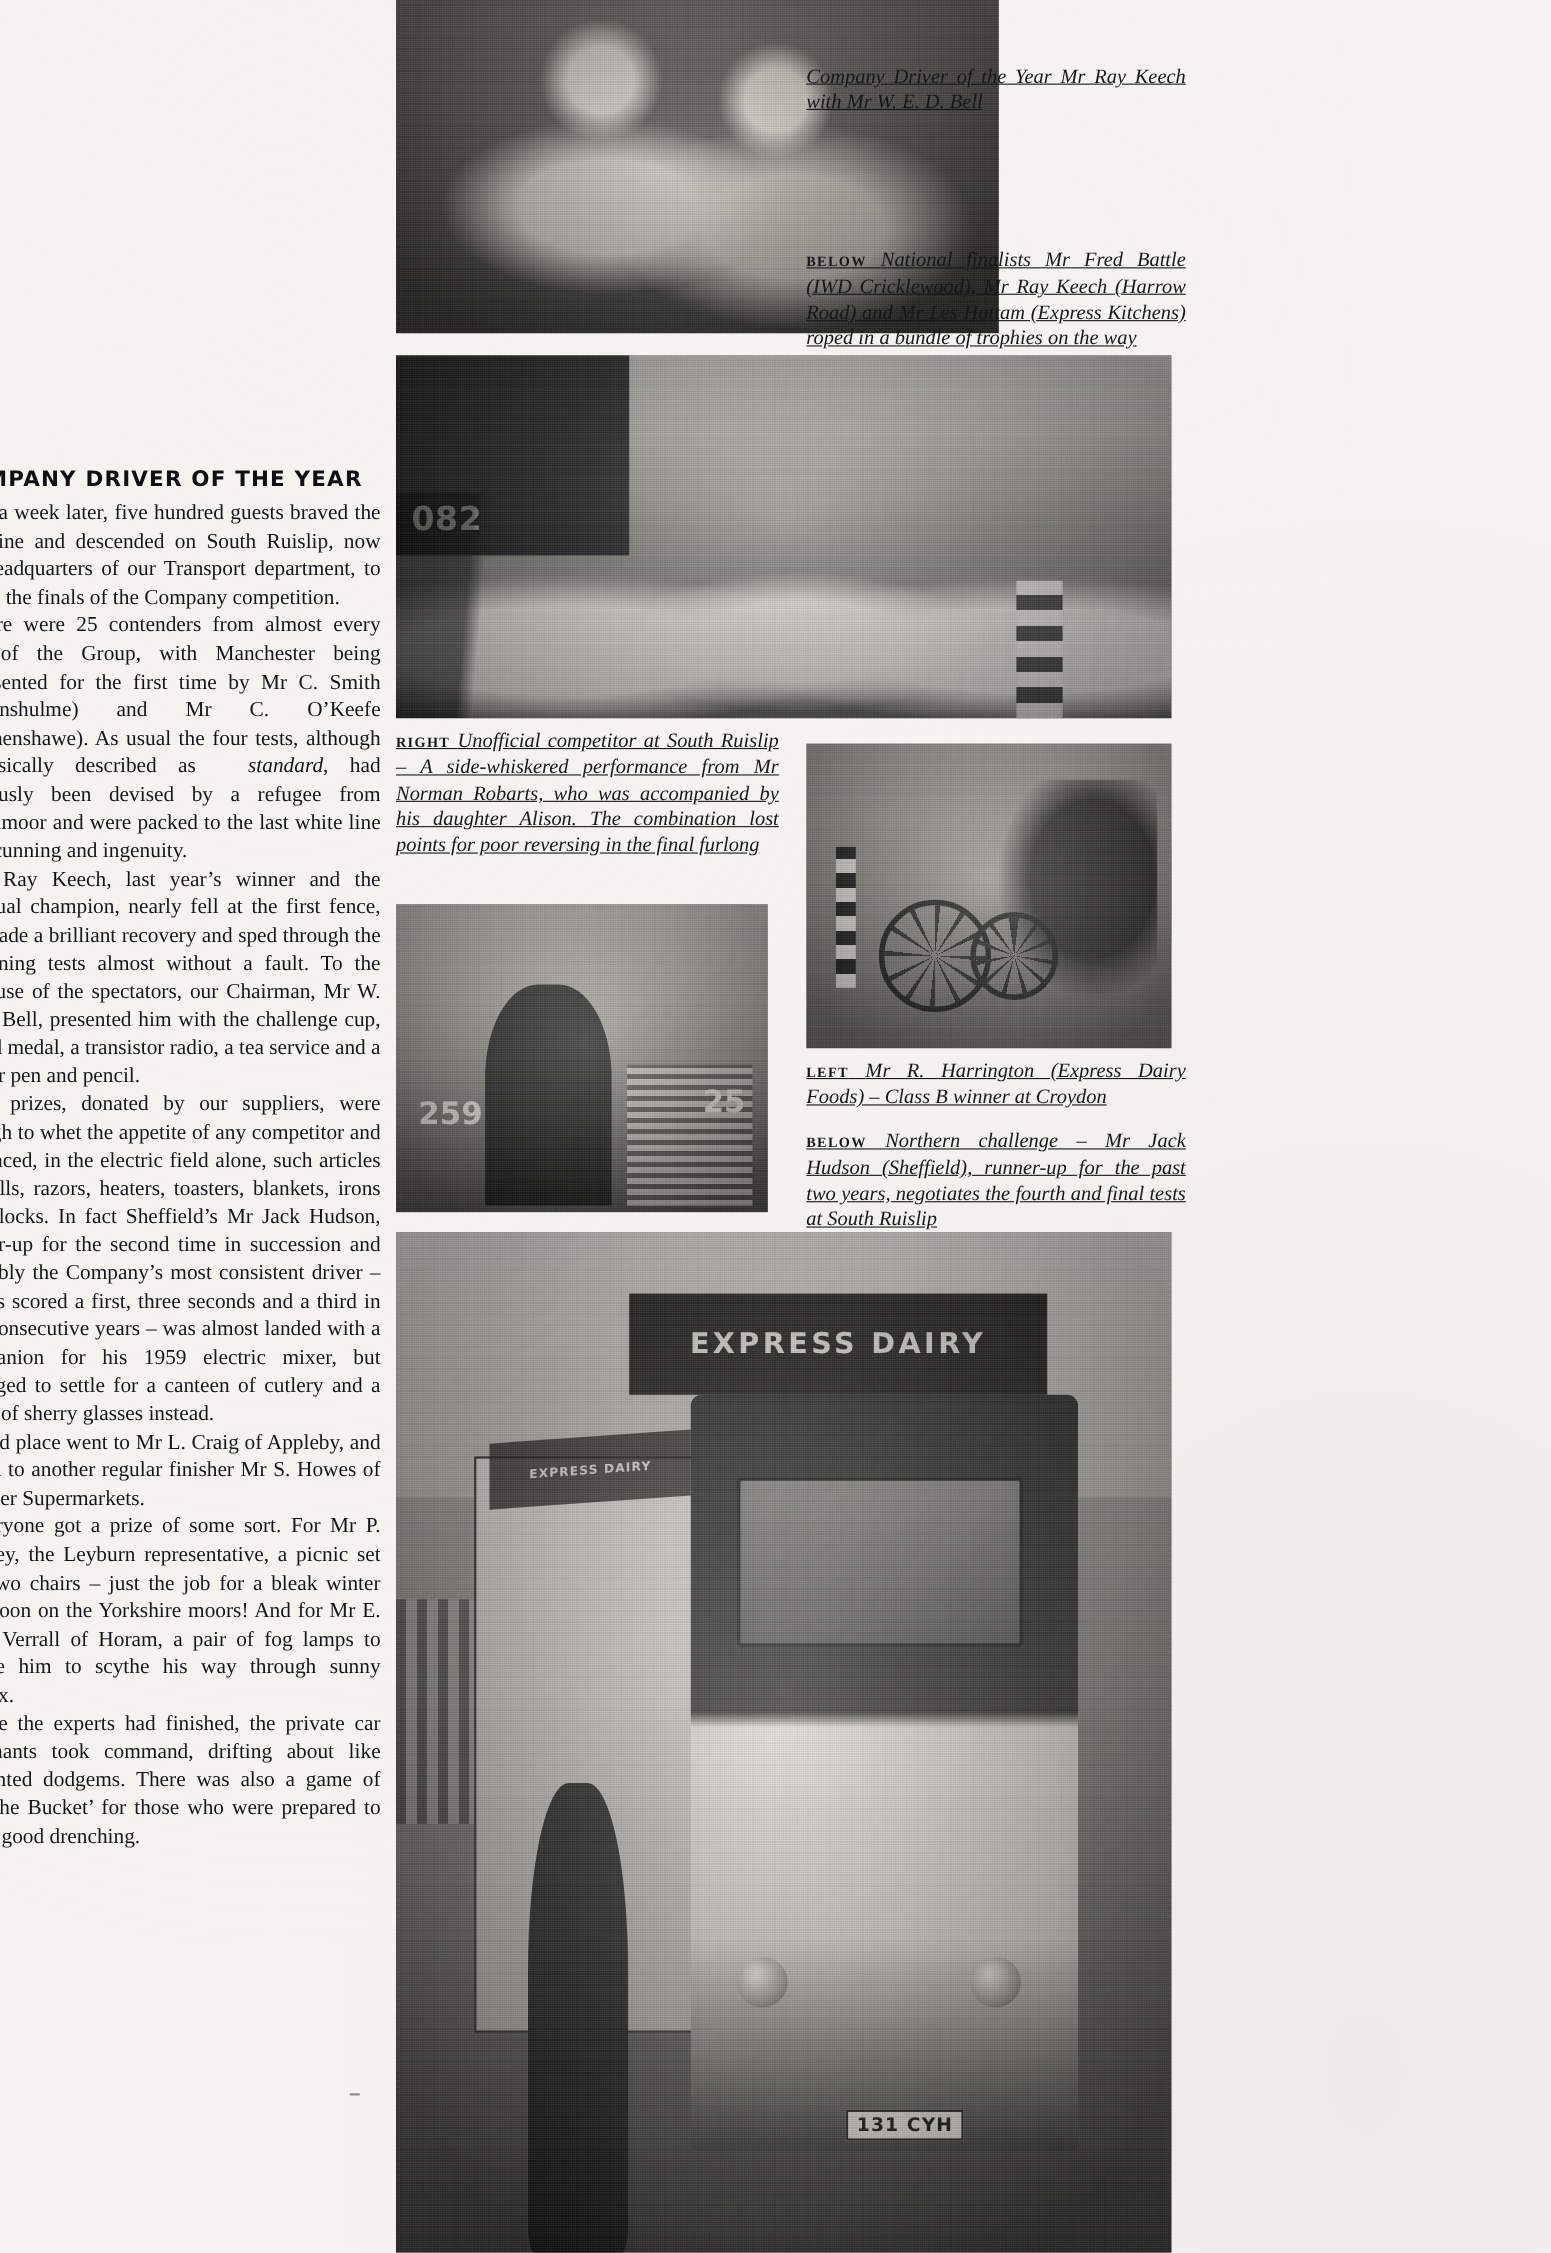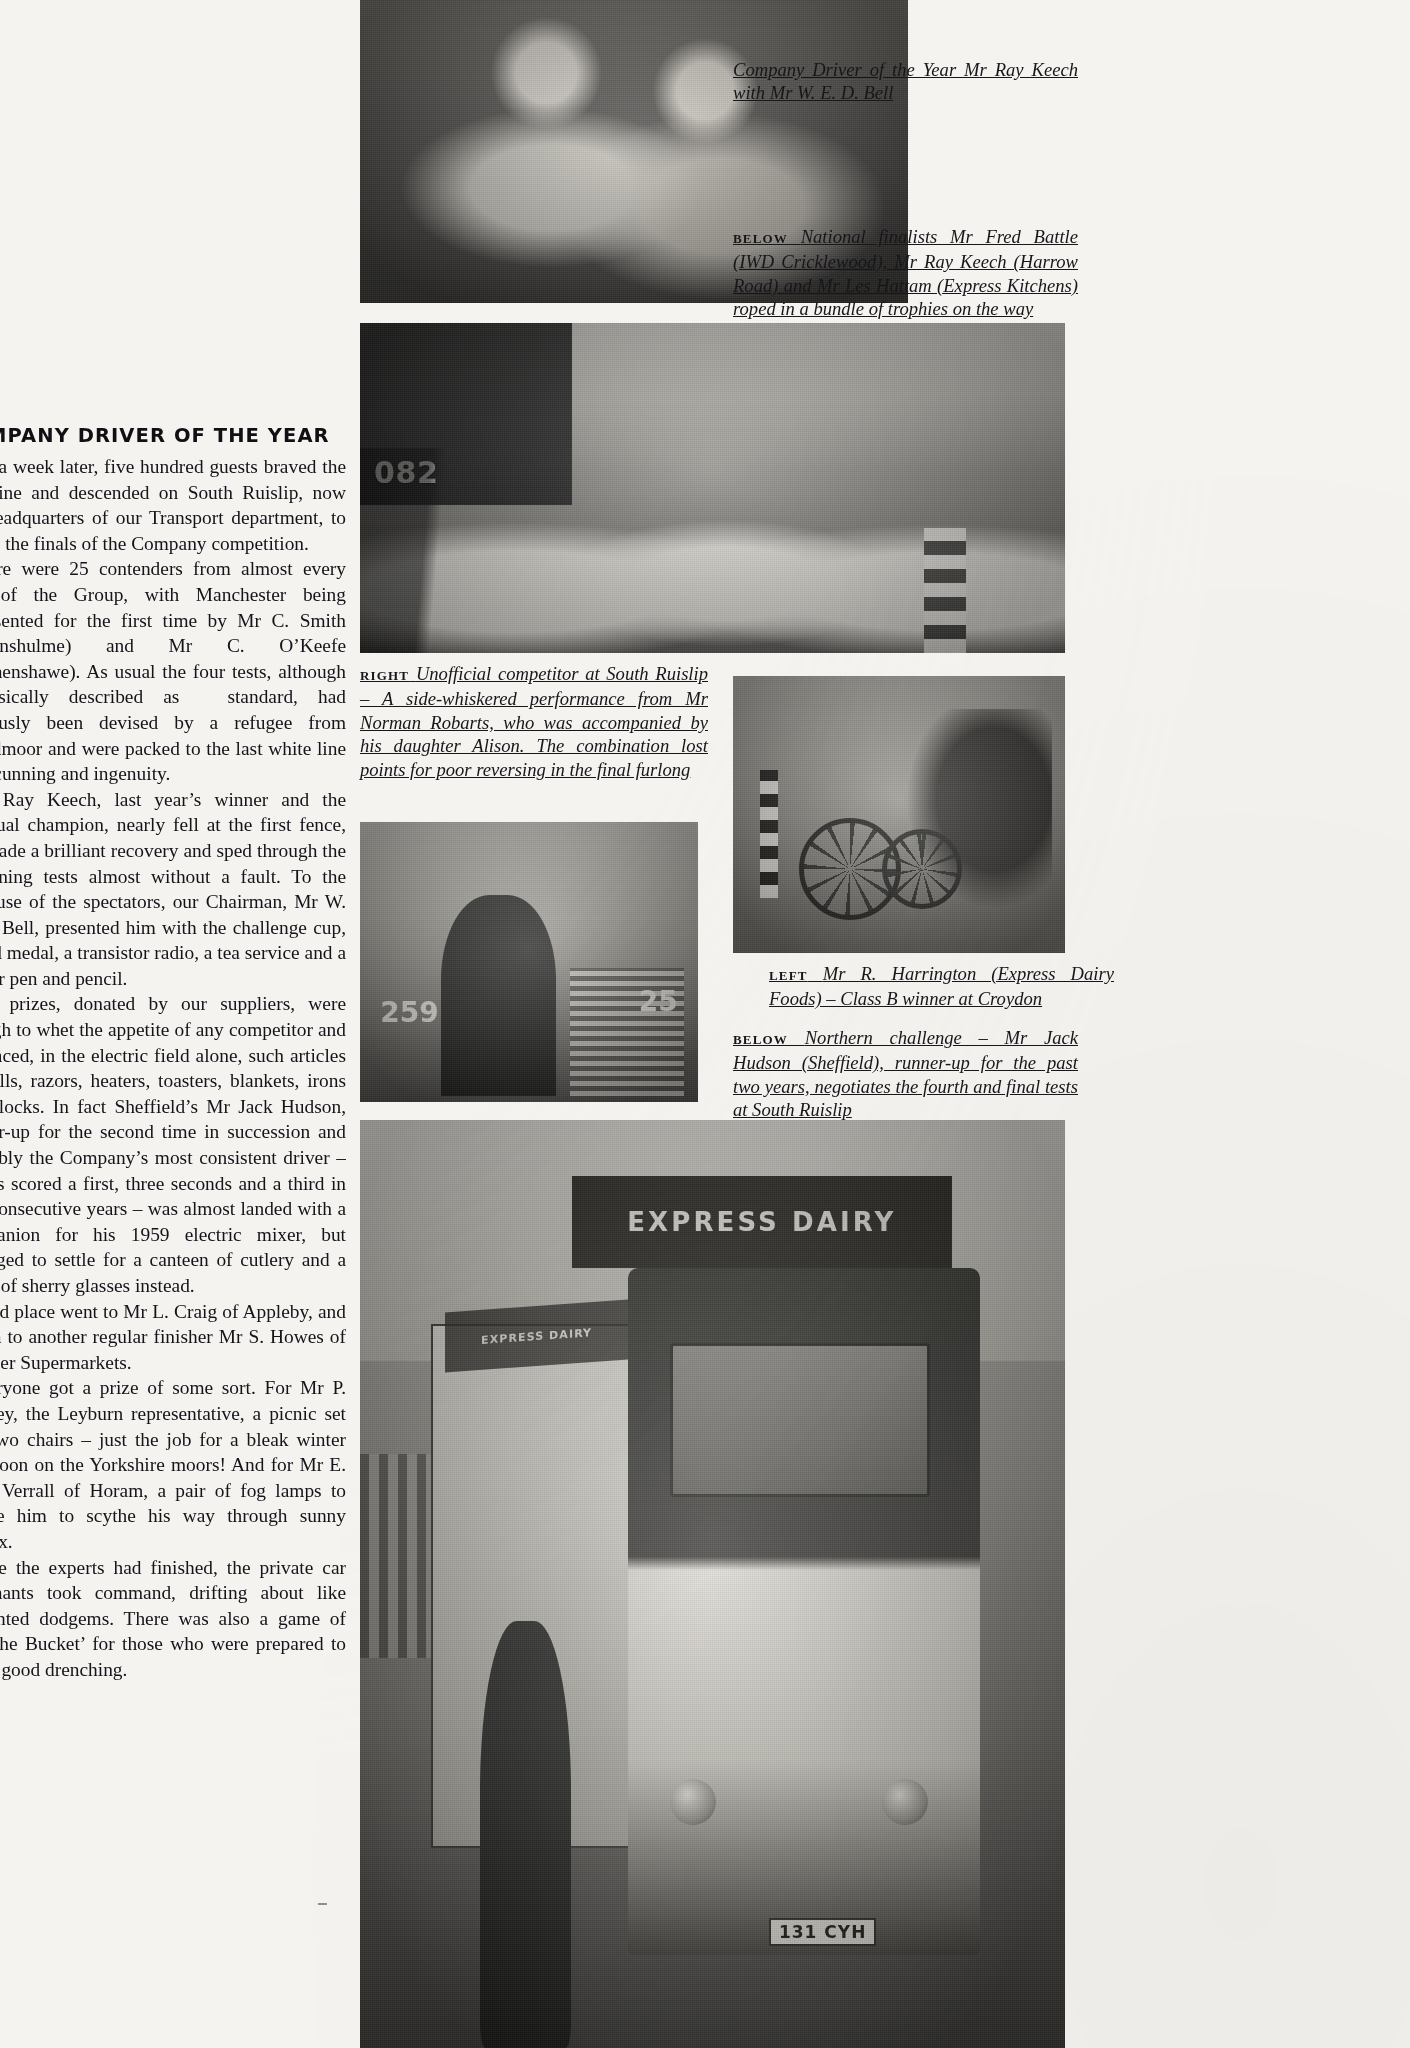--- a/index.html
+++ b/index.html
@@ -42,21 +42,21 @@
   p.body{
     margin:0;
     font-size:19.4px;
     line-height:25.6px;
     text-align:justify;
     text-justify:inter-word;
     hyphens:manual;
     color:#14141a;
   }
   p.body + p.body{text-indent:12px;}
-  .ital{margin-left:28px;}
+  .ital{font-style:italic;margin-left:28px;}
 
   
   .photo{
     position:absolute;
     background:#8a8a86;
     overflow:hidden;
     box-shadow:0 0 0 0 rgba(0,0,0,0);
   }
   .photo .base{
     position:absolute;inset:0;
@@ -314,21 +314,21 @@
   <div class="caption" id="cap-finalists" style="left:733px;top:225px;width:345px;">
     <span class="lead">BELOW</span> 
     <span>National finalists Mr Fred Battle (IWD Cricklewood), Mr Ray Keech (Harrow Road) and Mr Les Hattam (Express Kitchens) roped in a bundle of trophies on the way</span>
   </div>
 
   <div class="caption" id="cap-unofficial" style="left:360px;top:662px;width:348px;">
     <span class="lead">RIGHT</span> 
     <span>Unofficial competitor at South Ruislip – A side-whiskered performance from Mr Norman Robarts, who was accompanied by his daughter Alison. The combination lost points for poor reversing in the final furlong</span>
   </div>
 
-  <div class="caption" id="cap-harrington" style="left:769px;top:962px;width:345px;">
+  <div class="caption" id="cap-harrington" style="left:733px;top:962px;width:345px;">
     <span class="lead">LEFT</span> 
     <span>Mr R. Harrington (Express Dairy Foods) – Class B winner at Croydon</span>
   </div>
 
   <div class="caption" id="cap-hudson" style="left:733px;top:1026px;width:345px;">
     <span class="lead">BELOW</span> 
     <span>Northern challenge – Mr Jack Hudson (Sheffield), runner-up for the past two years, negotiates the fourth and final tests at South Ruislip</span>
   </div>
 
   <div class="col" style="top:424px;">

